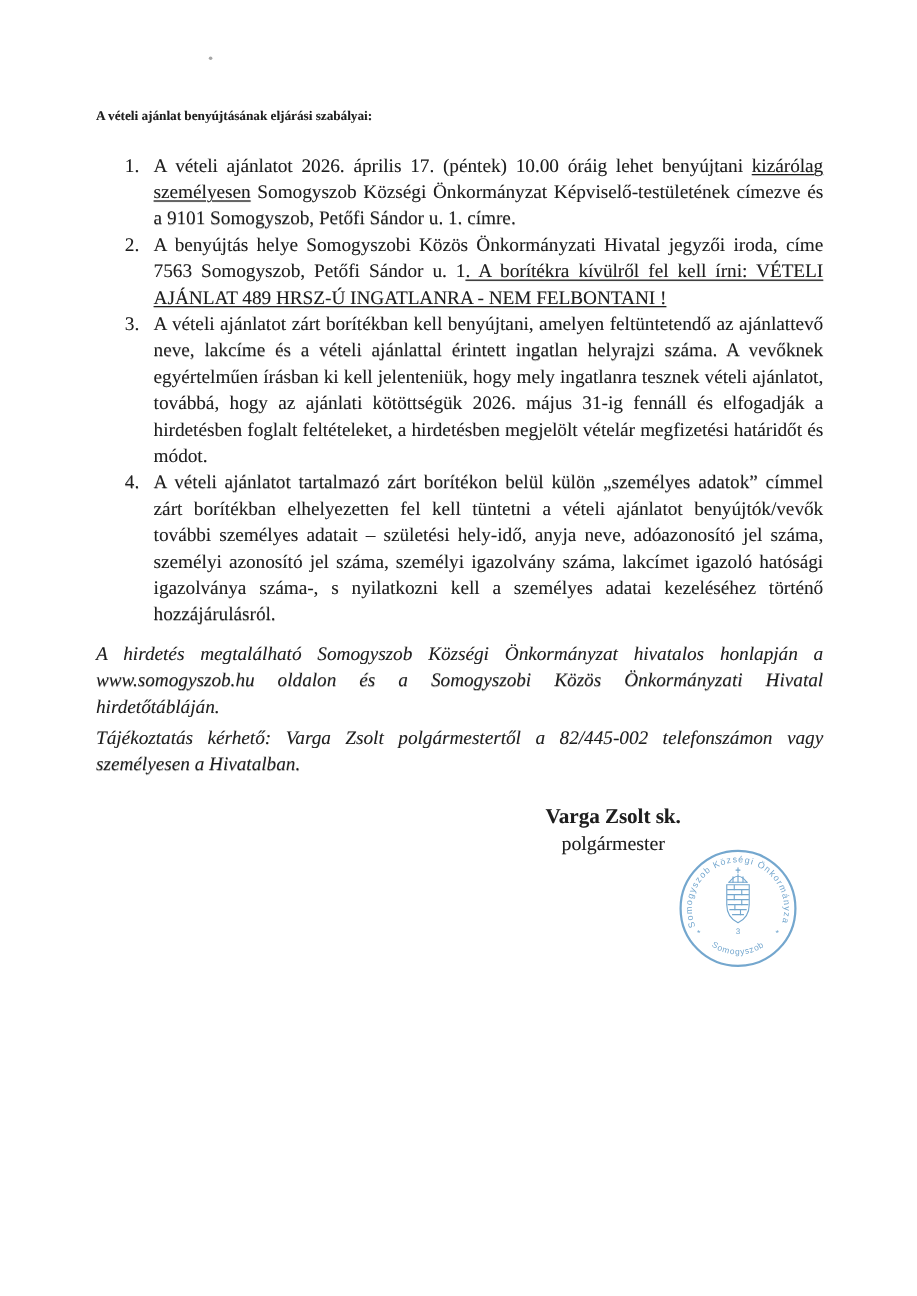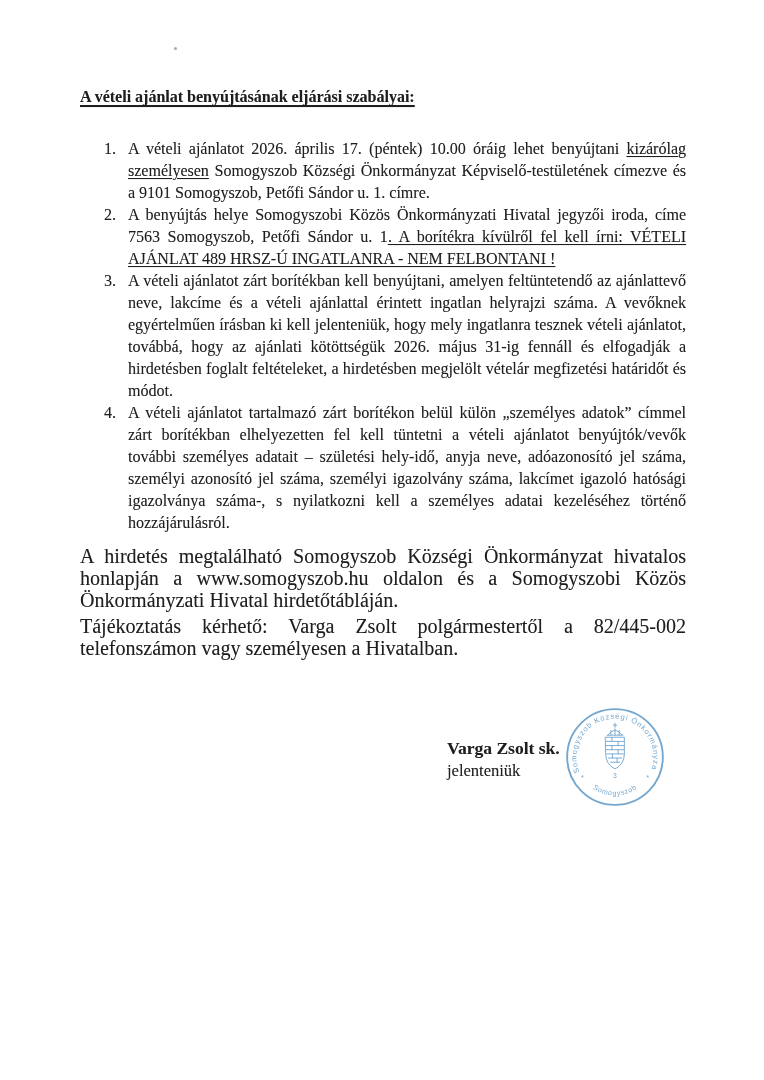--- a/index.html
+++ b/index.html
@@ -29,27 +29,26 @@
     background: rgba(60,60,60,0.45);
   }
   .content {
     position: absolute;
     left: 80px;
     top: 86px;
     width: 606px;
     text-shadow: 0.2px 0.2px 0.3px rgba(0,0,0,0.30);
   }
   .doc-title {
-    font-size: 16px;
+    font-size: 11px;
     line-height: 22px;
     font-weight: bold;
-    text-decoration: underline;
     text-decoration-thickness: 1.6px;
     text-underline-offset: 3px;
-    margin: 0 0 30px 0;
+    margin: 0 0 20px 0;
   }
   .rules-list {
     margin: 0;
   }
   .rule-item {
     position: relative;
     padding-left: 48px;
     font-size: 16px;
     line-height: 22px;
     text-align: justify;
@@ -58,34 +57,35 @@
     position: absolute;
     left: 24px;
     top: 0;
   }
   .u {
     text-decoration: underline;
     text-decoration-thickness: 1.2px;
     text-underline-offset: 2px;
   }
   .para {
-    font-size: 20px;
+    font-size: 16px;
     line-height: 22px;
     text-align: justify;
     margin: 11px 0 0 0;
+    font-style: italic;
   }
   .para + .para {
     margin-top: 4px;
   }
   .signature {
     position: absolute;
     left: 447px;
-    top: 736px;
+    top: 668px;
     width: 128px;
-    text-align: left;
+    text-align: center;
     text-shadow: 0.2px 0.2px 0.3px rgba(0,0,0,0.30);
   }
   .sig-name {
     font-size: 17.5px;
     line-height: 24px;
     font-weight: bold;
     white-space: nowrap;
   }
   .sig-role {
     font-size: 16.5px;
@@ -134,21 +134,21 @@
 
   </div>
 
   <p class="para">A hirdetés megtalálható Somogyszob Községi Önkormányzat hivatalos honlapján a www.somogyszob.hu oldalon és a Somogyszobi Közös Önkormányzati Hivatal hirdetőtábláján.</p>
   <p class="para">Tájékoztatás kérhető: Varga Zsolt polgármestertől a 82/445-002 telefonszámon vagy személyesen a Hivatalban.</p>
 
 </div>
 
 <div class="signature">
   <div class="sig-name">Varga Zsolt sk.</div>
-  <div class="sig-role">jelenteniük</div>
+  <div class="sig-role">polgármester</div>
 </div>
 
 <div class="stamp">
   <svg viewBox="0 0 100 100" width="104" height="104">
     <defs>
       <path id="arcTop" d="M 15.2 62.7 A 37 37 0 1 1 84.8 62.7" fill="none"></path>
       <path id="arcBottom" d="M 28.8 80.3 A 37 37 0 0 0 71.2 80.3" fill="none"></path>
     </defs>
 
     <circle cx="50" cy="50" r="46" fill="none" stroke="var(--stamp)" stroke-width="1.8"></circle>

